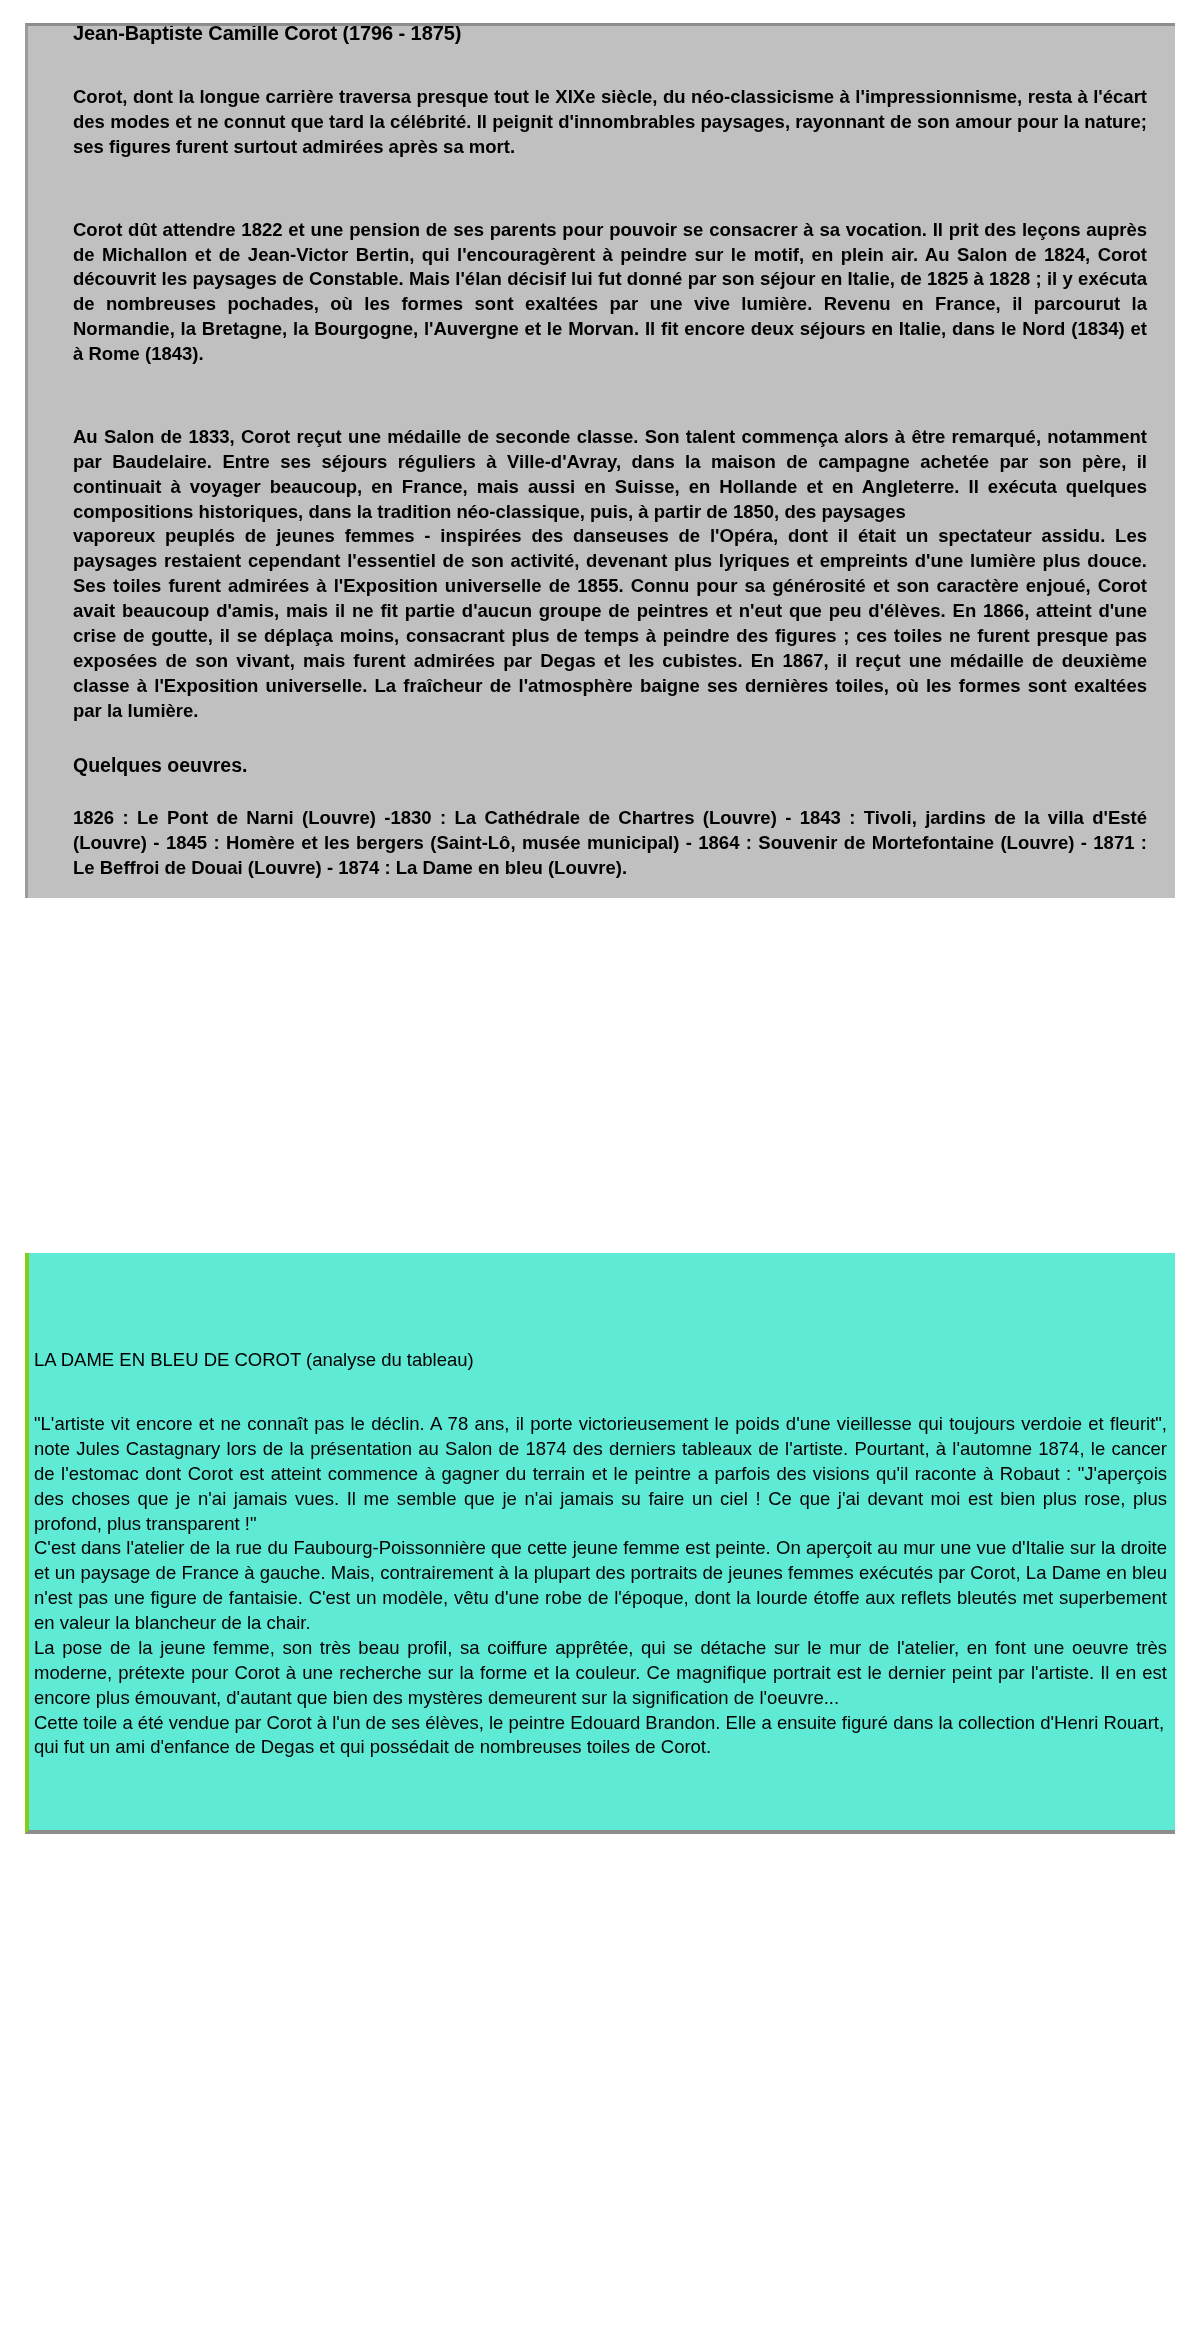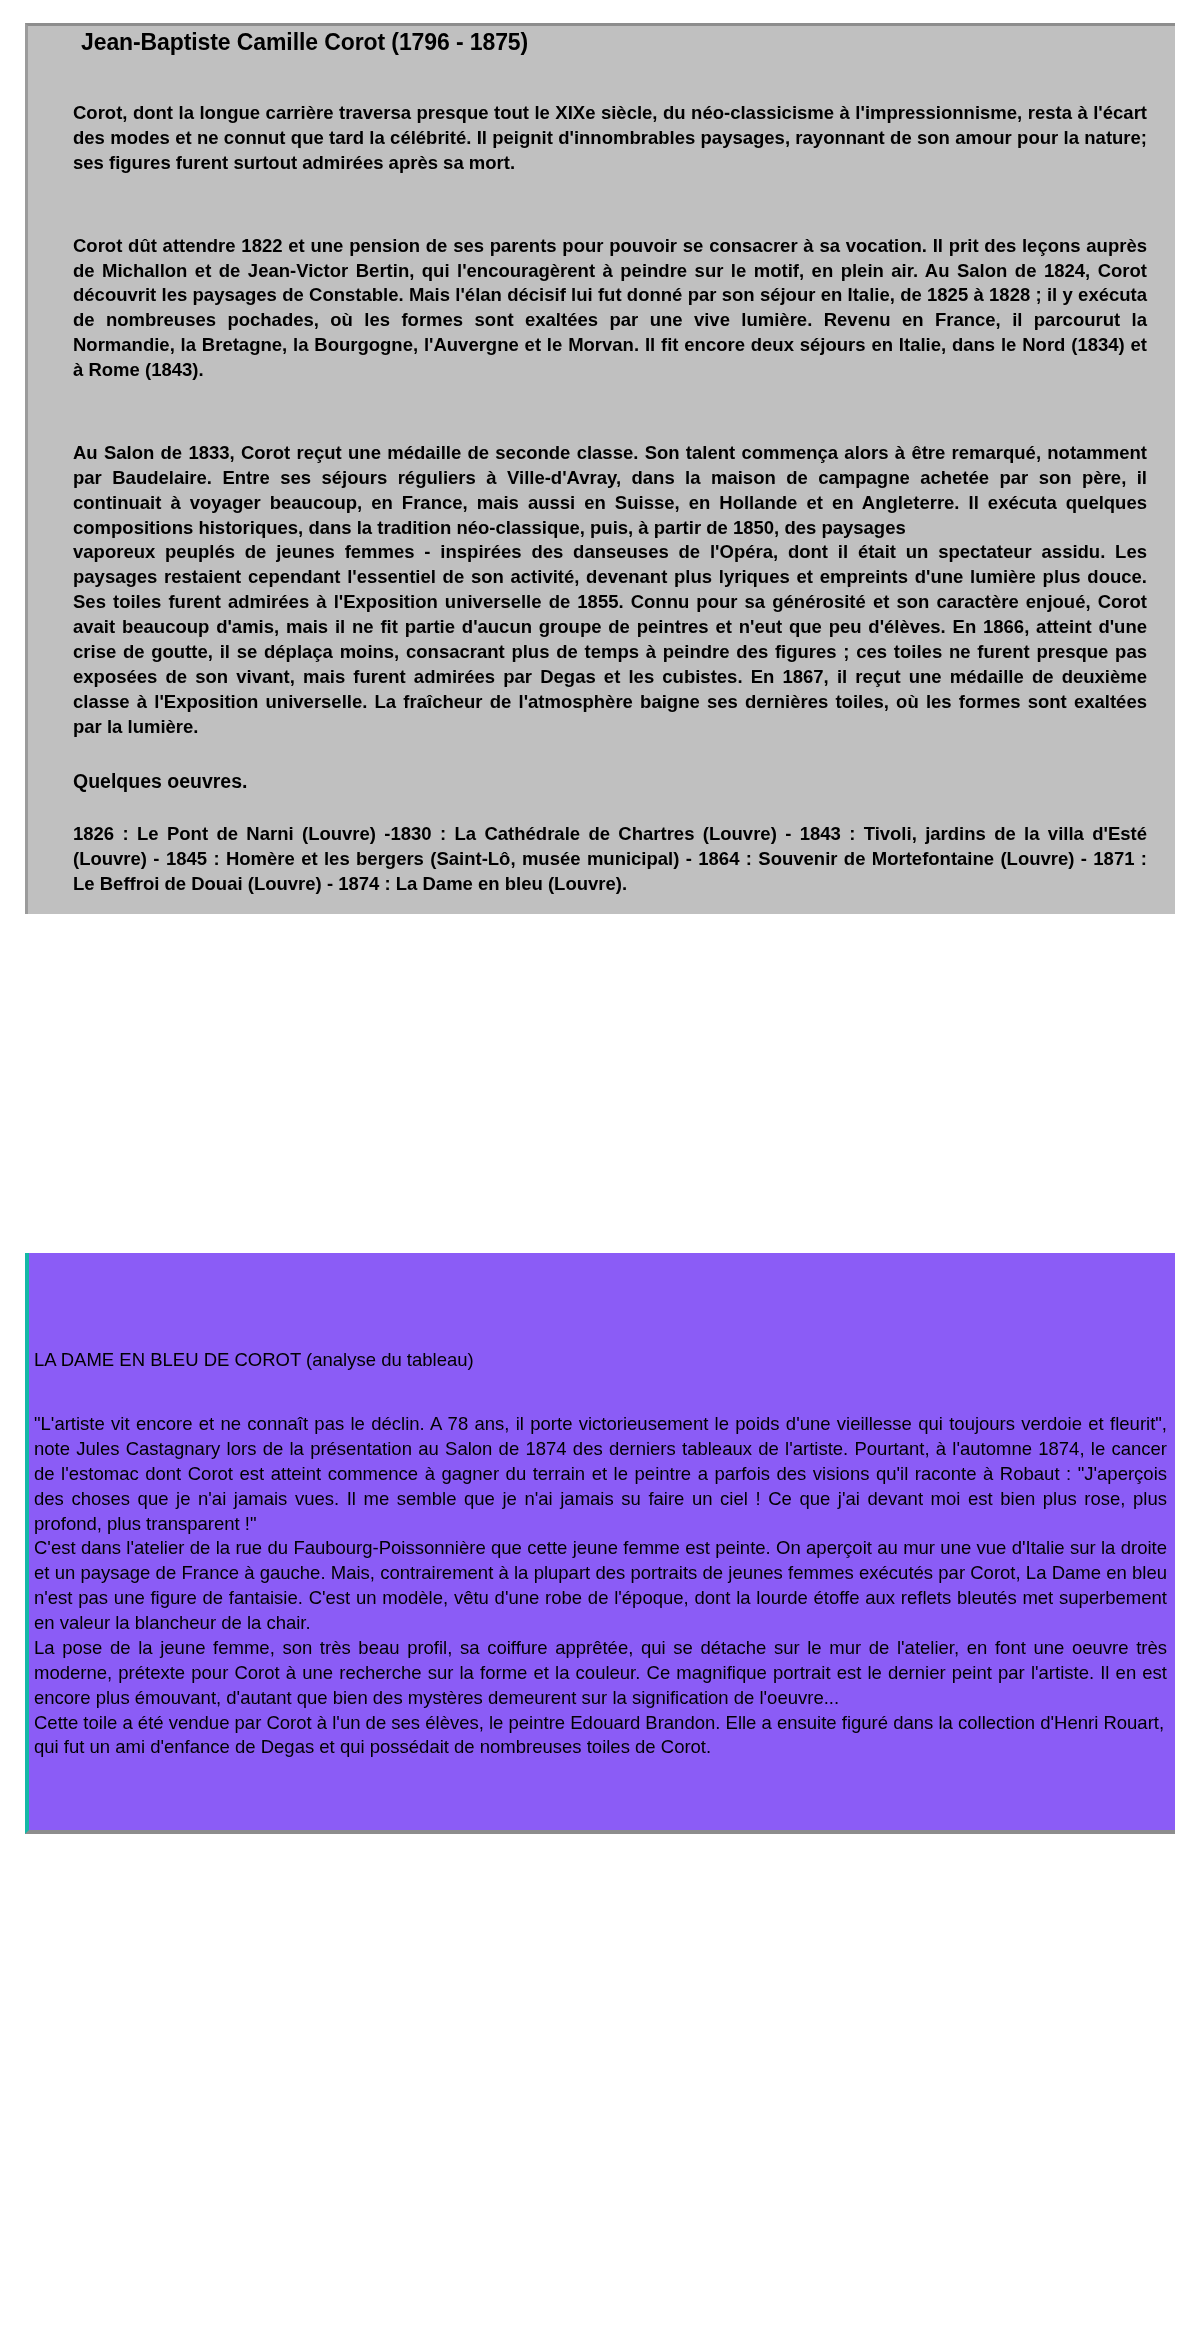--- a/index.html
+++ b/index.html
@@ -34,25 +34,25 @@
     border-left: 3px solid #9b9b9b;
     box-sizing: border-box;
     padding: 0 0 18px 0;
     overflow: hidden;
   }
   .bio-inner {
     padding: 0 28px 0 45px;
   }
 
   .bio-title {
-    font-size: 23px;
+    font-size: 20px;
     font-weight: bold;
     line-height: 1.0;
     letter-spacing: -0.1px;
-    margin: 8px;
+    margin: 0;
     padding-top: 1px;
     height: 24px;
     overflow: hidden;
     position: relative;
     top: -4px;
   }
 
   .h-sub {
     font-size: 19.5px;
     font-weight: bold;
@@ -74,22 +74,22 @@
   .sp-30 { height: 30px; }
   .sp-34 { height: 34px; }
   .sp-40 { height: 40px; }
 
   
   .analysis-panel {
     position: absolute;
     left: 25px;
     top: 1253px;
     width: 1150px;
-    background: #8b5cf6;
-    border-left: 4px solid #14b8a6;
+    background: #5eead4;
+    border-left: 4px solid #84cc16;
     border-bottom: 4px solid #8d8d8d;
     box-sizing: border-box;
     padding: 0;
   }
   .analysis-inner {
     padding: 0 8px 0 5px;
   }
 
   .analysis-title {
     font-size: 18.5px;

